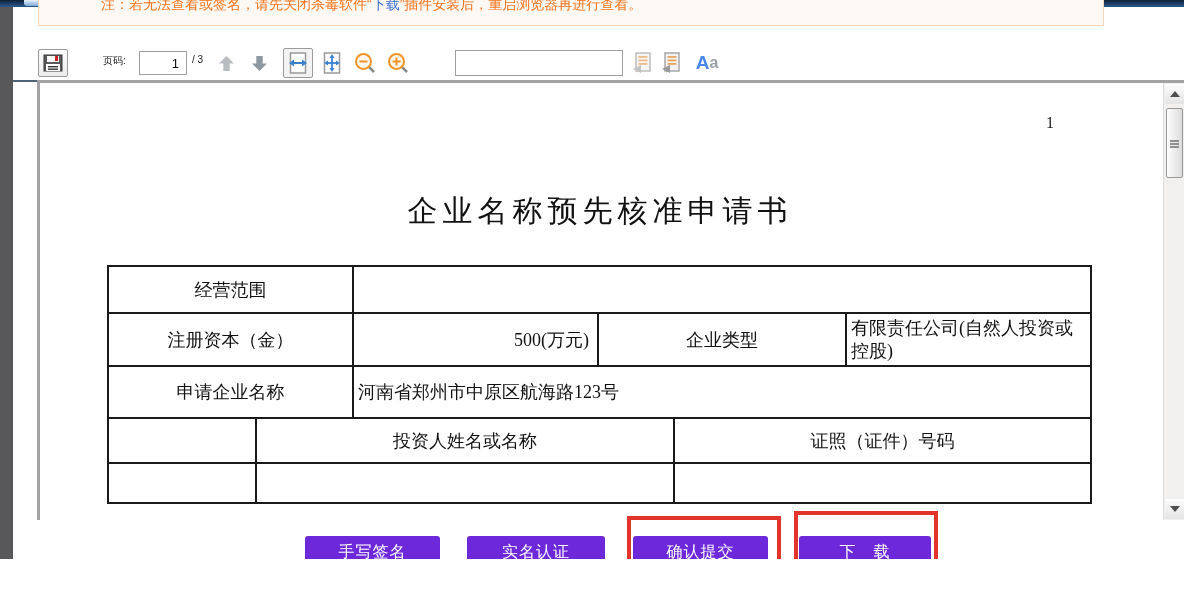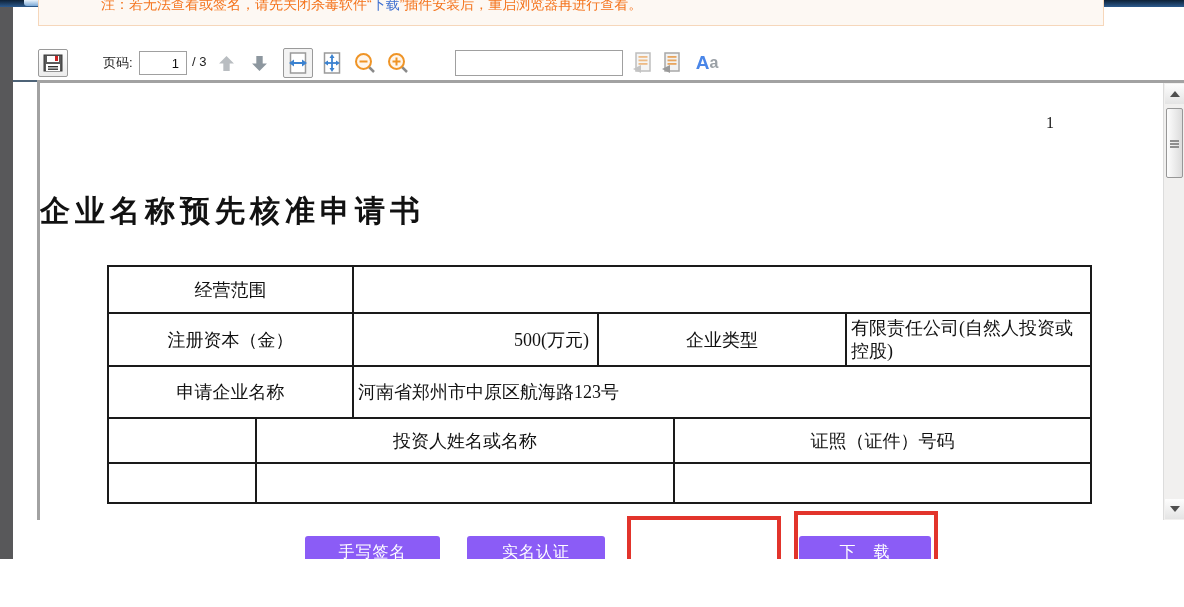--- a/index.html
+++ b/index.html
@@ -21,56 +21,56 @@
   .notice { position:absolute; left:38px; top:-17px; width:1066px; height:43px;
             background:#fdf8f3; border:1px solid #f6d7bb; color:#f4731c;
             font-size:14px; line-height:40px; padding-left:62px; white-space:nowrap; overflow:hidden; }
   .notice a { color:#3e6fd0; text-decoration:none; }
 
   
   .toolbar { position:absolute; left:13px; top:44px; width:1171px; height:38px; background:#ffffff;
              border-bottom:2px solid #4e6377; }
   .tb { position:absolute; display:flex; align-items:center; justify-content:center; }
   .tb-btn { border:1px solid #9a9a9a; background:linear-gradient(#fefefe,#ececec); border-radius:2px; cursor:pointer; }
-  .tb-label { color:#222; font-size:13px; }
+  .tb-label { color:#222; font-size:10px; }
   .tb-input { border:1px solid #a0a0a0; background:#fff; font-size:13px; color:#111; }
   .flat { border:none; background:transparent; }
   .aa-A { color:#4a86e8; font-size:19px; font-weight:bold; }
   .aa-a { color:#9aa0a6; font-size:16px; font-weight:bold; }
 
   
   .viewport { position:absolute; left:37px; top:80px; width:1147px; height:440px;
               border-top:3px solid #a2a2a2; border-left:3px solid #a2a2a2; background:#ffffff; overflow:hidden; }
   .page { position:absolute; left:0; top:0; width:1120px; height:437px; background:#fff; overflow:hidden; }
   .page-number { position:absolute; left:970px; top:31px; width:80px; text-align:center;
                  font-family:"Liberation Serif","DejaVu Serif",serif; font-size:16px; color:#1a1a1a; }
-  .doc-title { position:absolute; left:0; top:108px; width:1120px; text-align:left;
+  .doc-title { position:absolute; left:0; top:108px; width:1120px; text-align:center;
                font-family:"Liberation Serif","DejaVu Serif",serif; font-size:30px; color:#111;
-               letter-spacing:5px; font-weight:700; }
+               letter-spacing:5px; font-weight:400; }
   .doc-table { position:absolute; left:67px; top:182px; width:983px; border-collapse:collapse;
                table-layout:fixed; font-family:"Liberation Serif","DejaVu Serif",serif; font-size:18px; color:#111; }
   .doc-table td { border:2px solid #1a1a1a; padding:0 4px; overflow:hidden; }
   .c { text-align:center; }
   .r { text-align:right; padding-right:8px !important; }
   .wrap2 { line-height:23px; padding:2px 4px;margin-left:40px; }
 
   
   .vscroll { position:absolute; right:0; top:0; width:21px; height:437px; background:#f1f0ef;
              border-left:1px solid #dcdcdc; }
   .scroll-btn { position:absolute; left:1px; width:19px; height:20px;
                 background:linear-gradient(#fdfdfd,#e4e4e4); display:flex; align-items:center; justify-content:center; }
   .scroll-thumb { position:absolute; left:2px; top:25px; width:17px; height:70px;
                   border:1px solid #979797; border-radius:2px;
                   background:linear-gradient(90deg,#fdfdfd,#dcdcdc); }
   .grip { position:absolute; left:3px; top:31px; width:9px; height:1.5px; background:#8f8f8f; box-shadow:0 3px 0 #8f8f8f, 0 6px 0 #8f8f8f; }
   .tri-up { width:0; height:0; border-left:5px solid transparent; border-right:5px solid transparent; border-bottom:6px solid #4f4f4f; }
   .tri-down { width:0; height:0; border-left:5px solid transparent; border-right:5px solid transparent; border-top:6px solid #4f4f4f; }
 
   
-  .action-btn { position:absolute; top:536px; height:33px; background:#8b5cf6; color:#fff;
+  .action-btn { position:absolute; top:536px; height:33px; background:#6d28d9; color:#fff;
                 font-size:16px; border:none; border-radius:3px; cursor:pointer;
                 display:flex; align-items:center; justify-content:center; letter-spacing:1px; }
   .red-box { position:absolute; border:4px solid #e2342b; background:transparent; }
 </style>
 </head>
 <body>
 
 <div id="screen">
 
   <div class="top-bar">
@@ -225,20 +225,21 @@
         <div class="grip"></div>
       </div>
       <div class="scroll-btn" style="top:416px;">
         <div class="tri-down"></div>
       </div>
     </div>
   </div>
 
   <button class="action-btn" style="left:305px;width:135px;">手写签名</button>
   <button class="action-btn" style="left:467px;width:138px;">实名认证</button>
+  <button class="action-btn" style="left:633px;width:135px;">确认提交</button>
   <button class="action-btn" style="left:799px;width:132px;">下　载</button>
 
   <div class="red-box" style="left:627px;top:516px;width:154px;height:64px;"></div>
   <div class="red-box" style="left:794px;top:511px;width:144px;height:69px;"></div>
 
   <div class="bottom-gray"></div>
   <div class="bottom-navy"></div>
 </div>
 
 </body></html>

